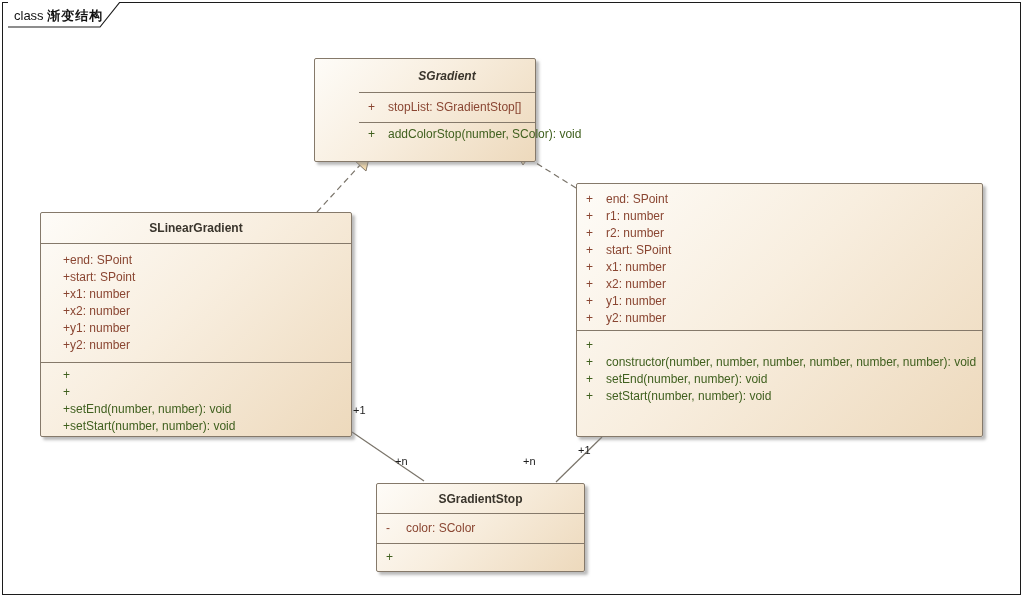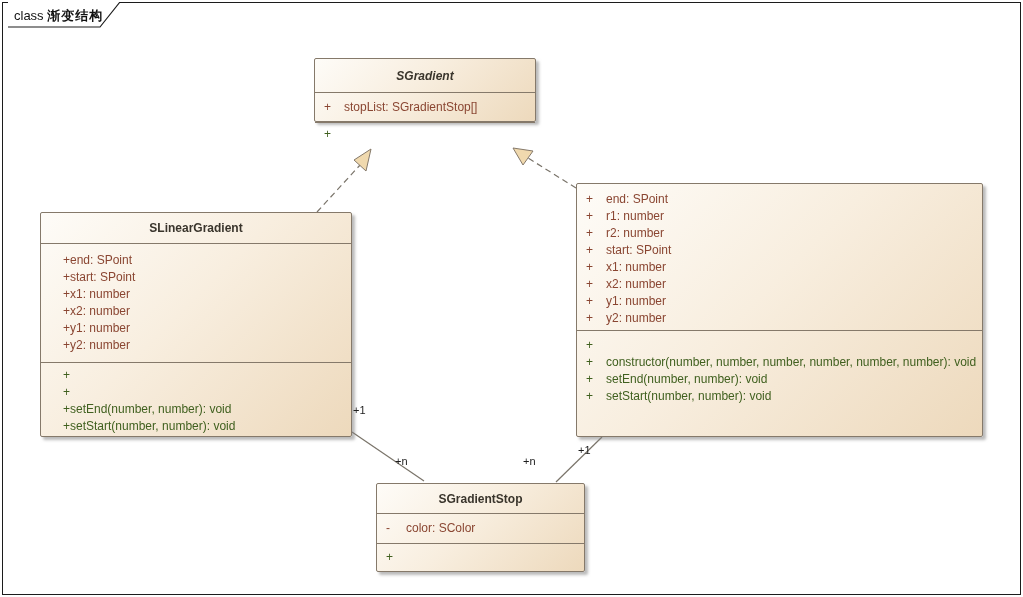--- a/index.html
+++ b/index.html
@@ -79,31 +79,32 @@
   <svg width="116" height="28">
     <polygon points="0,0 112,0 92,25 0,25" fill="#ffffff" stroke="none"></polygon>
     <polyline points="0,25 92,25 112,0" fill="none" stroke="#1c1c1c" stroke-width="1.2"></polyline>
   </svg>
   <div class="frame-tab-text">
     <span class="kw">class</span>
     <span class="nm">渐变结构</span>
   </div>
 </div>
 
-<div class="uml-class" style="left:314px; top:58px; width:222px; height:64px;">
+<div class="uml-class" style="left:314px; top:58px; width:222px; height:104px;padding-left:44px;">
   <div class="uml-title abstract" style="height:34px;">SGradient</div>
   <div class="compartment attrs" style="height:30px; padding-top:6px;">
     <div class="row attr-row">
       <span class="vis">+</span>
       <span class="txt">stopList: SGradientStop[]</span>
     </div>
   </div>
   <div class="compartment meths" style="height:23px; padding-top:3px;">
     <div class="row meth-row">
       <span class="vis">+</span>
+      <span class="txt">addColorStop(number, SColor): void</span>
     </div>
   </div>
 </div>
 
 <div class="uml-class" style="left:40px; top:212px; width:312px; height:225px;text-align:right;">
   <div class="uml-title" style="height:31px;">SLinearGradient</div>
   <div class="compartment attrs" style="height:119px; padding-top:8px;">
     <div class="row attr-row">
       <span class="vis">+</span>
       <span class="txt">end: SPoint</span>

